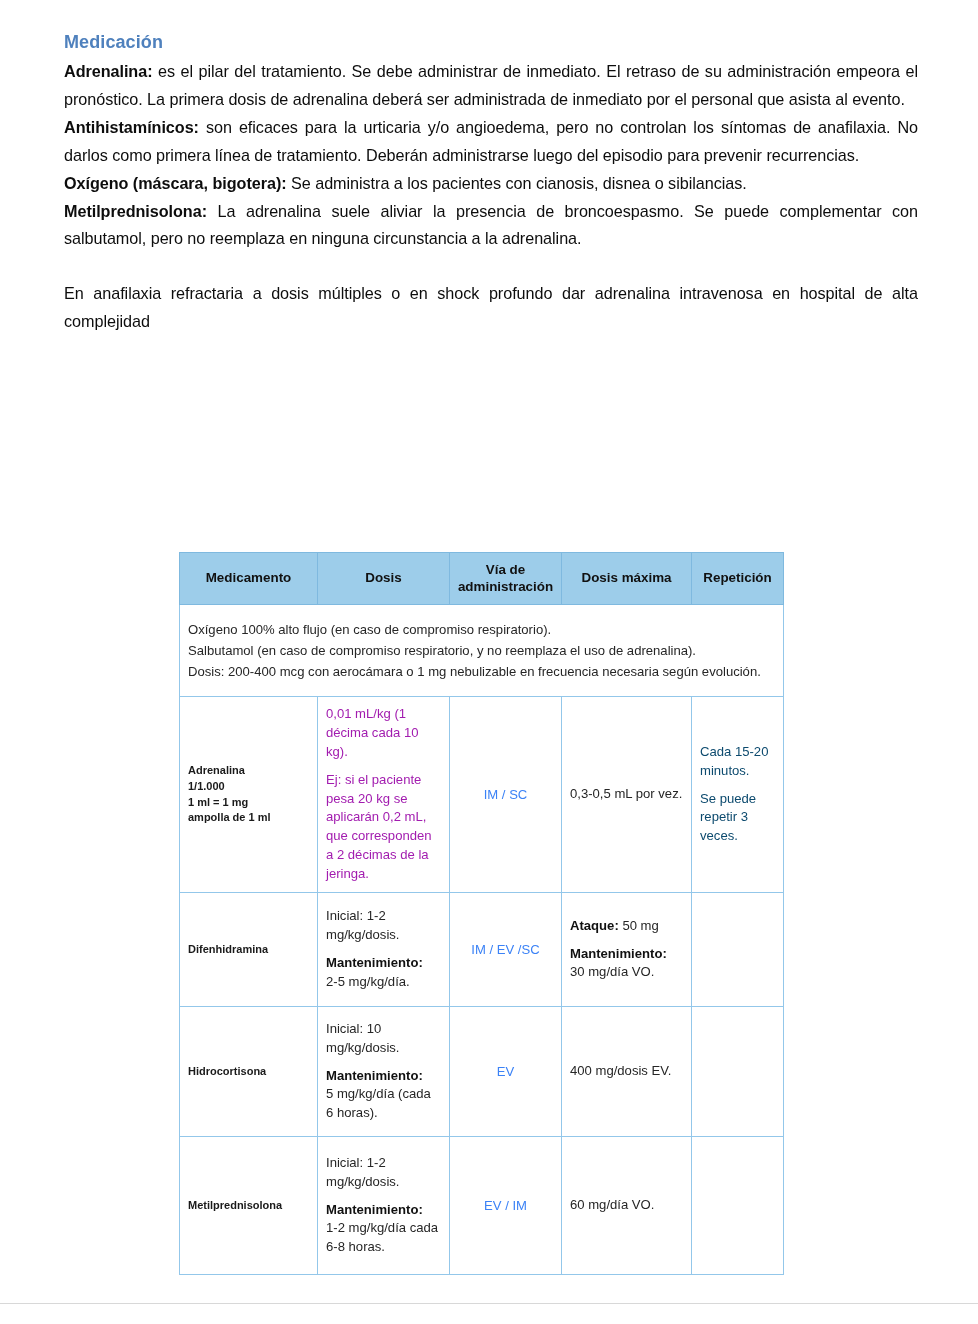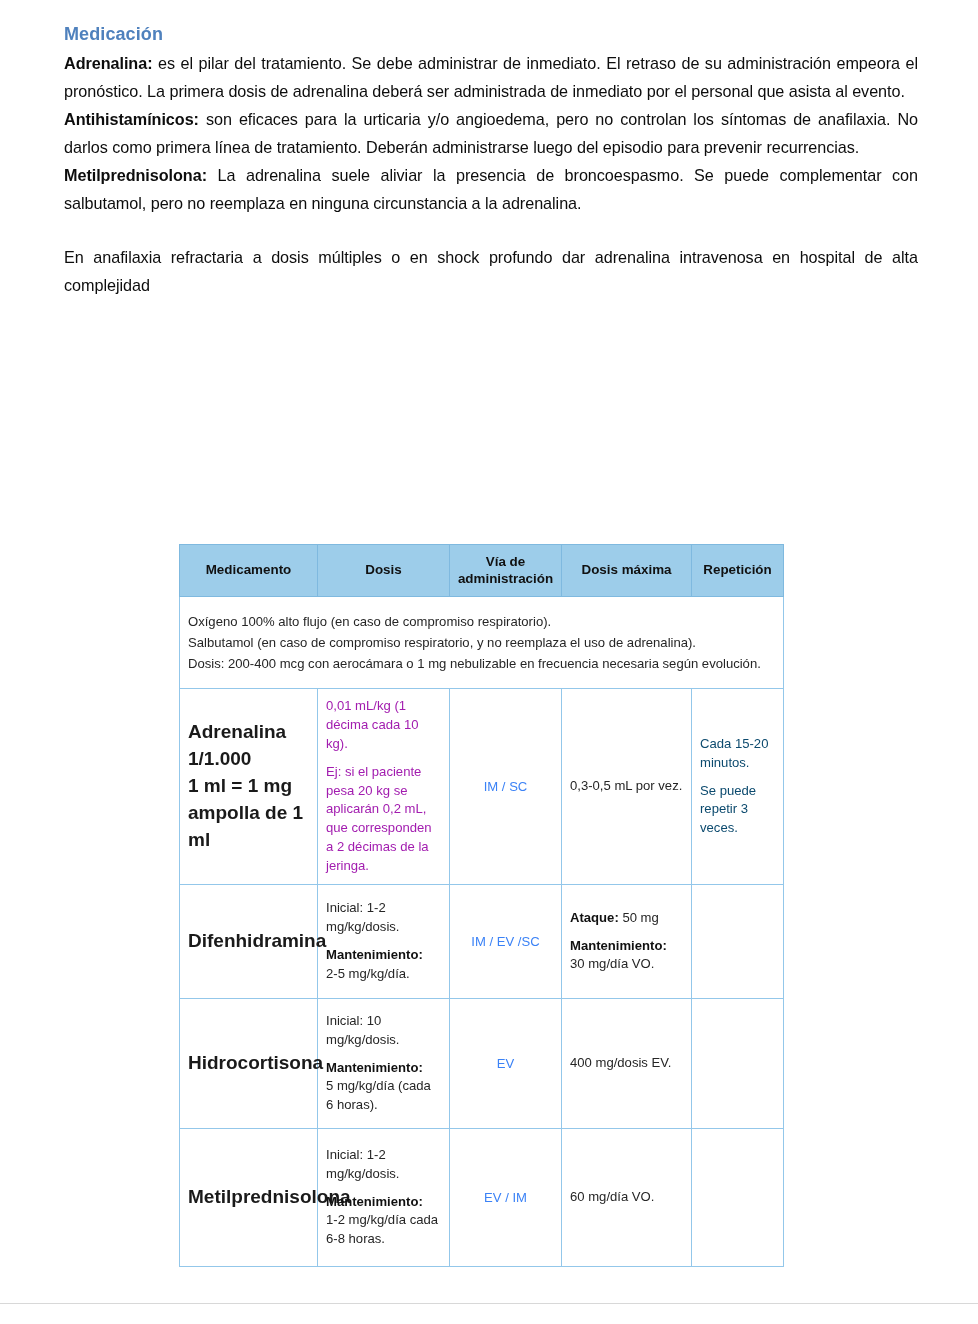--- a/index.html
+++ b/index.html
@@ -12,21 +12,21 @@
     width: 978px;
     height: 1324px;
     position: relative;
     font-family: "Liberation Sans", sans-serif;
     color: #0d0d0d;
     overflow: hidden;
   }
 
   .page {
     position: absolute;
-    left: 0; top: 4px;
+    left: 0; top: 12px;
     width: 978px;
     height: 1304px;
     background: #ffffff;
     box-sizing: border-box;
     padding: 8px;
   }
 
   .page-edge {
     position: absolute;
     left: 0;
@@ -120,21 +120,21 @@
     line-height: 1.62;
     font-size: 13.1px;
     color: #262626;
   }
   td.notes-cell .note-line {
     display: block;
   }
 
   td.med-name {
     font-weight: bold;
-    font-size: 19px;
+    font-size: 11px;
     line-height: 1.42;
     vertical-align: middle;
     padding-left: 10px;
   }
   td.cell-body {
     vertical-align: top;
     line-height: 1.44;
     padding-top: 9px;
     font-size: 13.1px;
     color: #a21caf;
@@ -182,20 +182,21 @@
 
   <div class="content">
 
     <h1 class="section-heading">Medicación</h1>
 
     <p class="body-par"><b>Adrenalina:</b><span> es el pilar del tratamiento. Se debe administrar de inmediato. El retraso de su administración empeora el pronóstico. La primera dosis de adrenalina deberá ser administrada de inmediato por el personal que asista al evento.</span></p>
 
     <p class="body-par"><b>Antihistamínicos:</b><span> son eficaces para la urticaria y/o angioedema, pero no controlan los síntomas de anafilaxia. No darlos como primera línea de tratamiento. Deberán administrarse luego del episodio para prevenir recurrencias.</span></p>
 
 
+    <p class="body-par"><b>Oxígeno (máscara, bigotera):</b><span> Se administra a los pacientes con cianosis, disnea o sibilancias.</span></p>
 
     <p class="body-par"><b>Metilprednisolona:</b><span> La adrenalina suele aliviar la presencia de broncoespasmo. Se puede complementar con salbutamol, pero no reemplaza en ninguna circunstancia a la adrenalina.</span></p>
 
     <div class="spacer-par"></div>
 
     <p class="body-par">En anafilaxia refractaria a dosis múltiples o en shock profundo dar adrenalina intravenosa en hospital de alta complejidad</p>
 
   </div>
 
   <div class="table-wrap">

